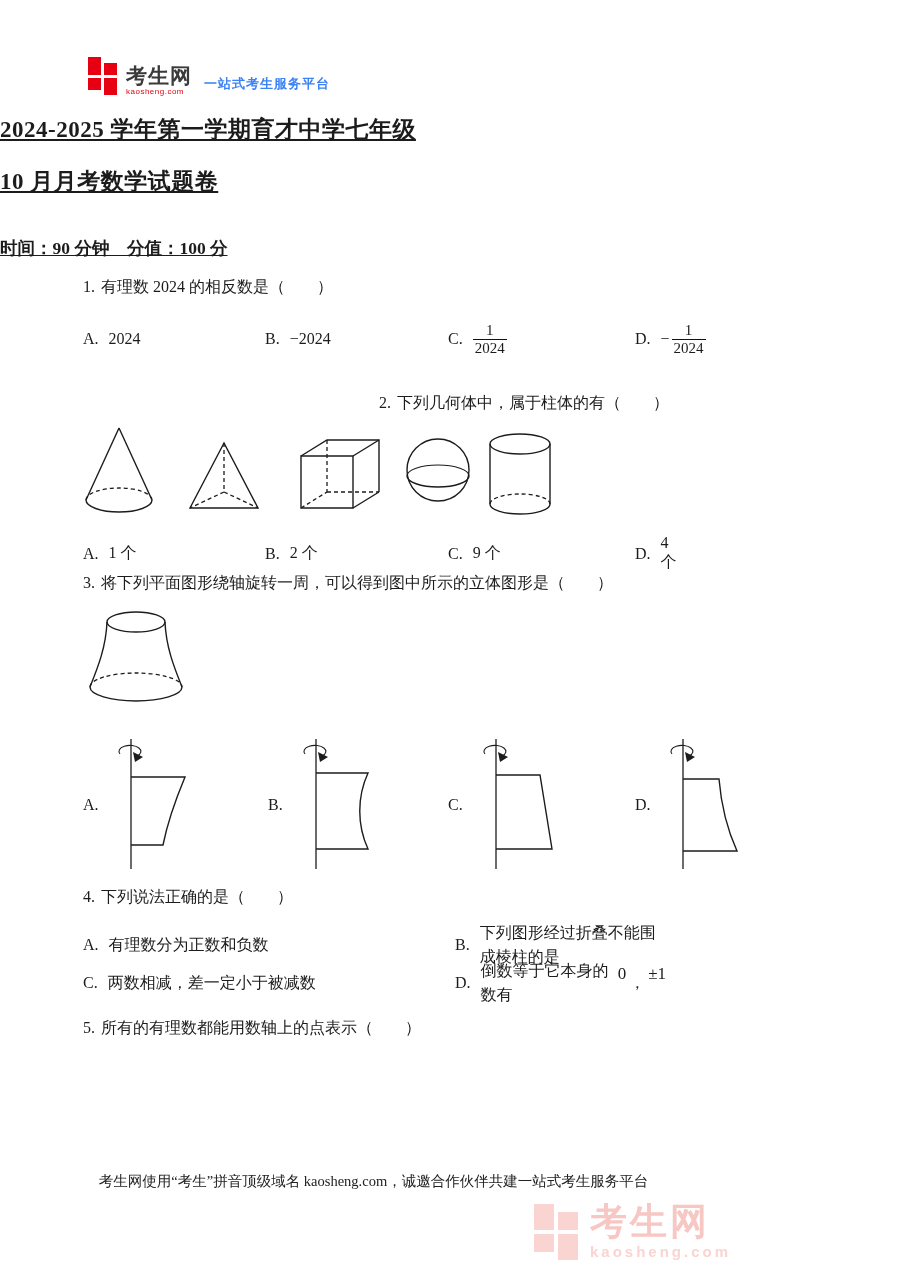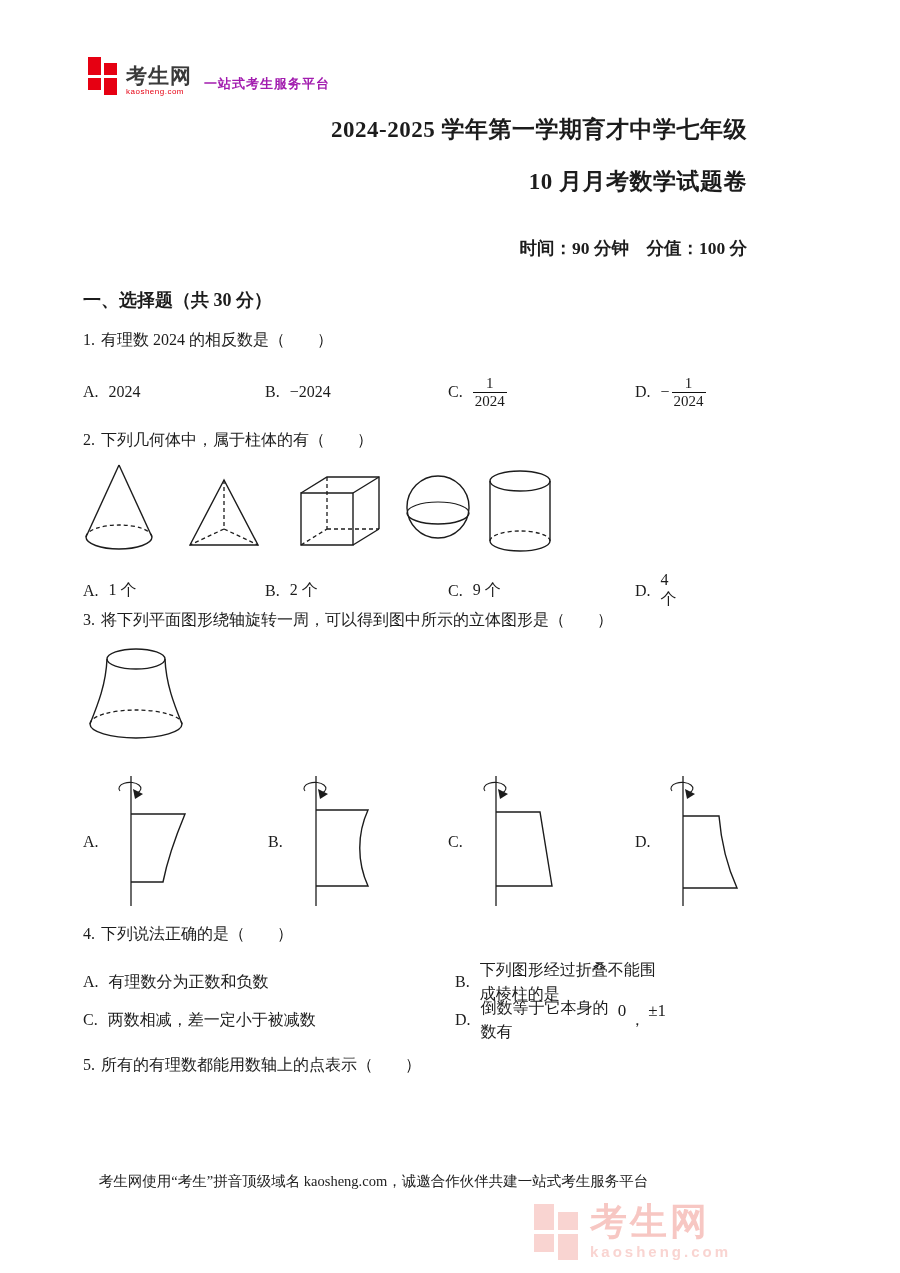--- a/index.html
+++ b/index.html
@@ -11,32 +11,32 @@
   .brand-header{position:absolute;top:56px;left:88px;display:flex;align-items:flex-end;}
   .logo-mark{position:relative;width:32px;height:40px;margin-right:6px;}
   .logo-mark i{position:absolute;background:#e60012;}
   .logo-mark .b1{left:0;top:1px;width:13px;height:18px;}
   .logo-mark .b2{left:0;top:22px;width:13px;height:12px;}
   .logo-mark .b3{left:16px;top:7px;width:13px;height:12px;}
   .logo-mark .b4{left:16px;top:22px;width:13px;height:17px;}
   .logo-names{display:flex;flex-direction:column;line-height:1;}
   .logo-name{font-family:"Liberation Sans","DejaVu Sans",sans-serif;font-weight:bold;font-size:21px;color:#3a3a3a;letter-spacing:1px;}
   .logo-domain{font-family:"Liberation Sans","DejaVu Sans",sans-serif;font-size:8px;color:#e60012;margin-top:2px;letter-spacing:.5px;}
-  .logo-tagline{font-family:"Liberation Sans","DejaVu Sans",sans-serif;font-weight:bold;font-size:13px;color:#a21caf;margin-left:12px;margin-bottom:3px;letter-spacing:1px;}
-  
-  .title-block{margin-top:114px;text-align:right;}
+  .logo-tagline{font-family:"Liberation Sans","DejaVu Sans",sans-serif;font-weight:bold;font-size:13px;color:#3b82f6;margin-left:12px;margin-bottom:3px;letter-spacing:1px;}
+  
+  .title-block{margin-top:114px;text-align:left;text-decoration:underline;}
   .title-block h1{margin:0;font-size:23px;line-height:32px;font-weight:bold;letter-spacing:.5px;}
   .title-block h1 + h1{margin-top:20px;}
   .meta{margin-top:38px;font-size:17.5px;line-height:24px;font-weight:bold;}
   
   .content{padding:0 78px 0 83px;}
   .section{margin:28px 0 0;font-size:18px;line-height:25px;font-weight:bold;}
   .q{margin:0;font-size:16px;line-height:22px;}
   .q .q-num{margin-right:6px;}
-  .mt16{margin-top:16px;} .mt26{margin-top:10px;} .mt35{margin-top:14px;} .mt28{margin-top:28px;}
+  .mt16{margin-top:16px;} .mt26{margin-top:26px;text-align:right;} .mt35{margin-top:14px;} .mt28{margin-top:28px;}
   .opt-row{display:grid;align-items:center;font-size:16px;}
   .cols4{grid-template-columns:182px 183px 187px auto;}
   .cols2{grid-template-columns:372px auto;}
   .row-q1{margin-top:14px;height:54px;}
   .row-simple{margin-top:18px;height:22px;}
   .row-ab{margin-top:13px;height:24px;line-height:24px;}
   .row-cd{margin-top:14px;height:30px;line-height:24px;}
   .opt{display:flex;align-items:center;}
   .opt-label{margin-right:10px;}
   .opt-text{white-space:pre-wrap;}
@@ -91,21 +91,20 @@
   </div>
 
   <div class="title-block">
     <h1>2024-2025 学年第一学期育才中学七年级</h1>
     <h1>10 月月考数学试题卷</h1>
     <div class="meta">时间：90 分钟　分值：100 分</div>
   </div>
 
   <div class="content">
 
-    <h2 class="section">一、选择题（共 30 分）</h2>
 
     <p class="q mt16">
       <span class="q-num">1.</span><span>有理数 2024 的相反数是（　　）</span>
     </p>
     <div class="opt-row cols4 row-q1">
       <div class="opt">
         <span class="opt-label">A.</span>
         <span class="opt-text">2024</span>
       </div>
       <div class="opt">

